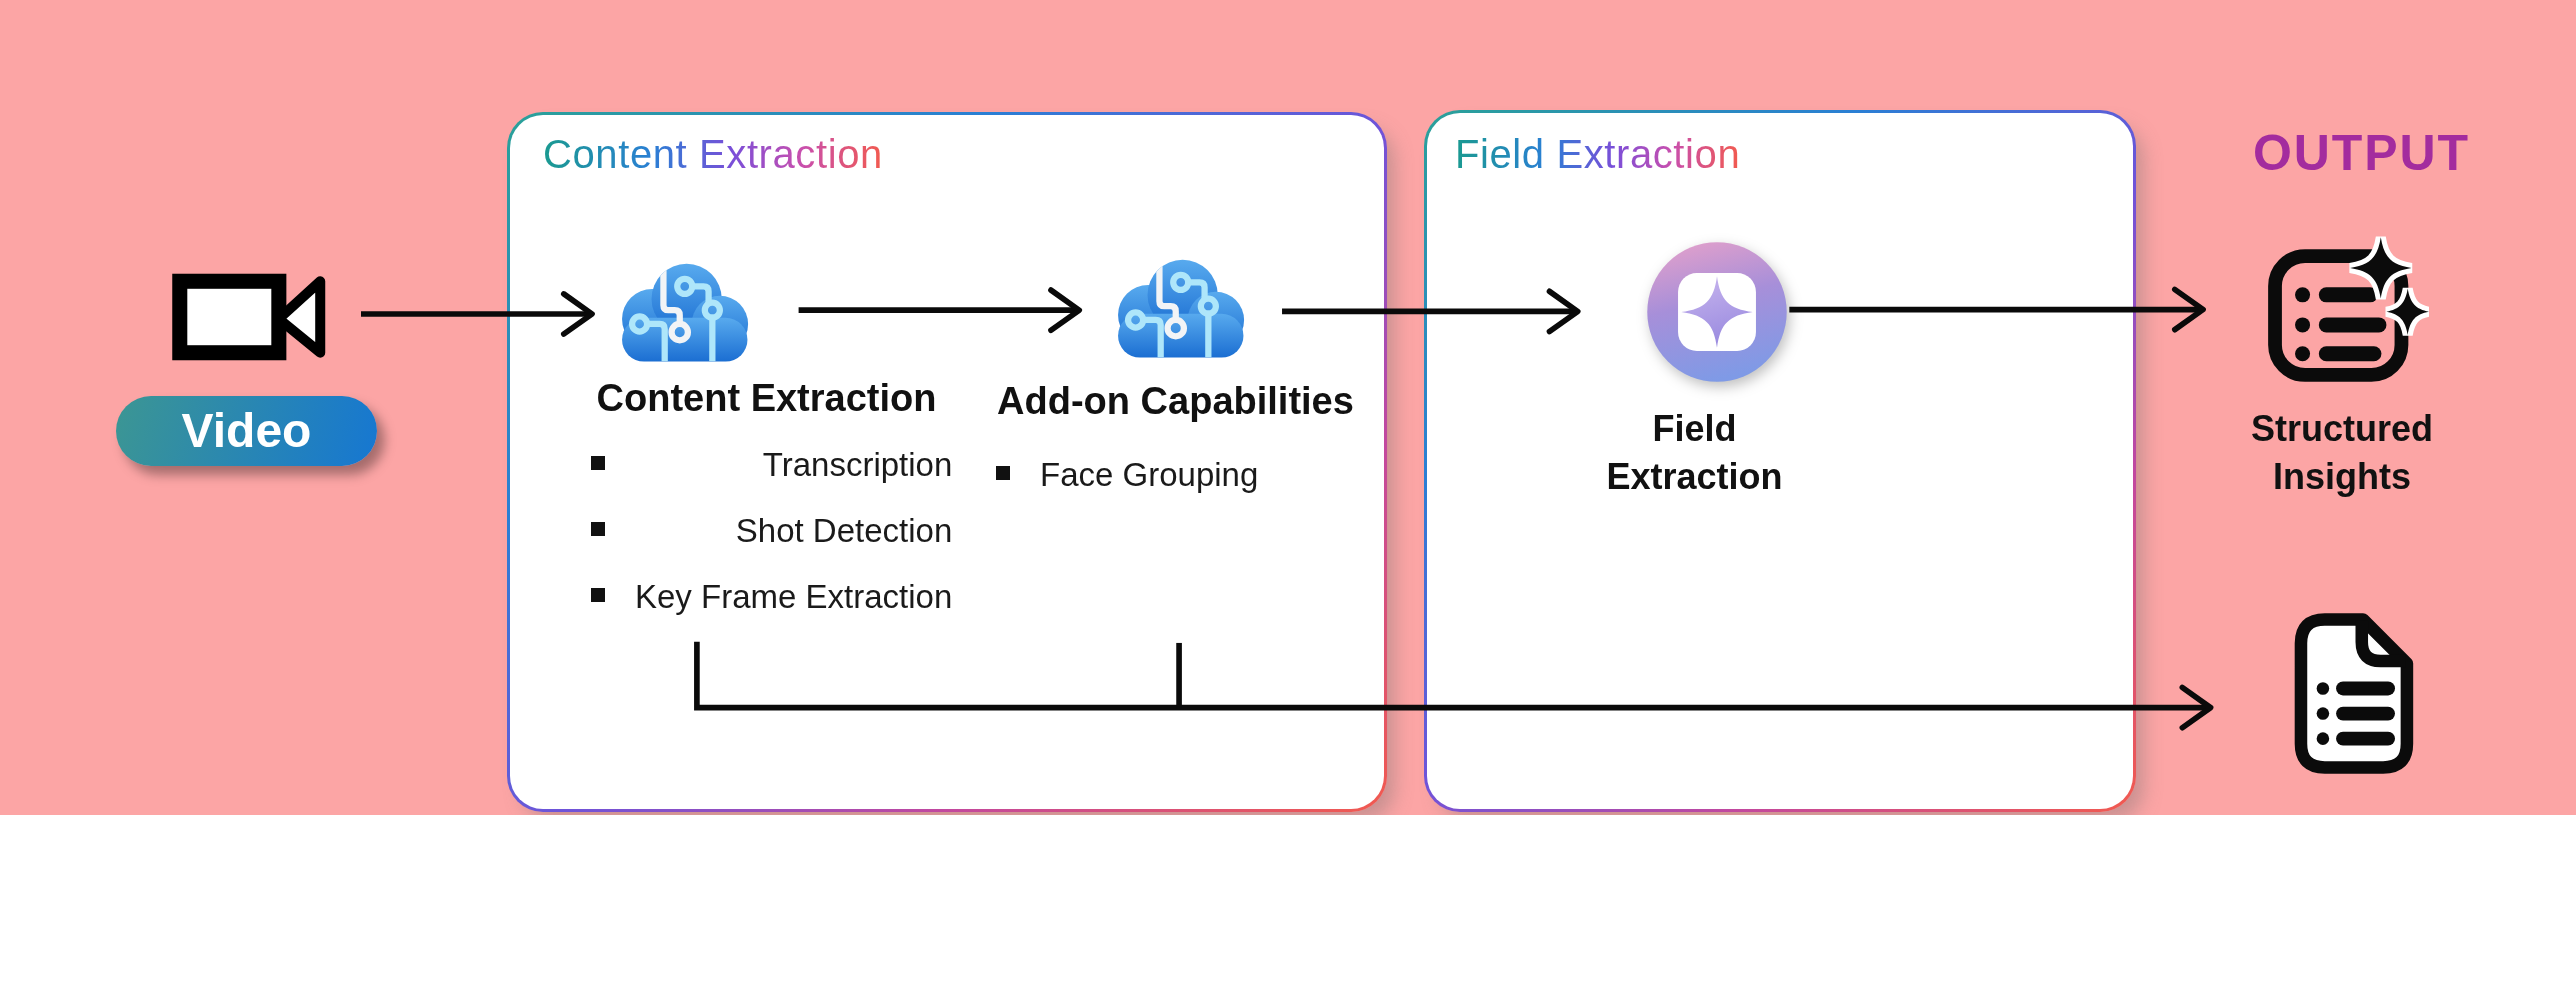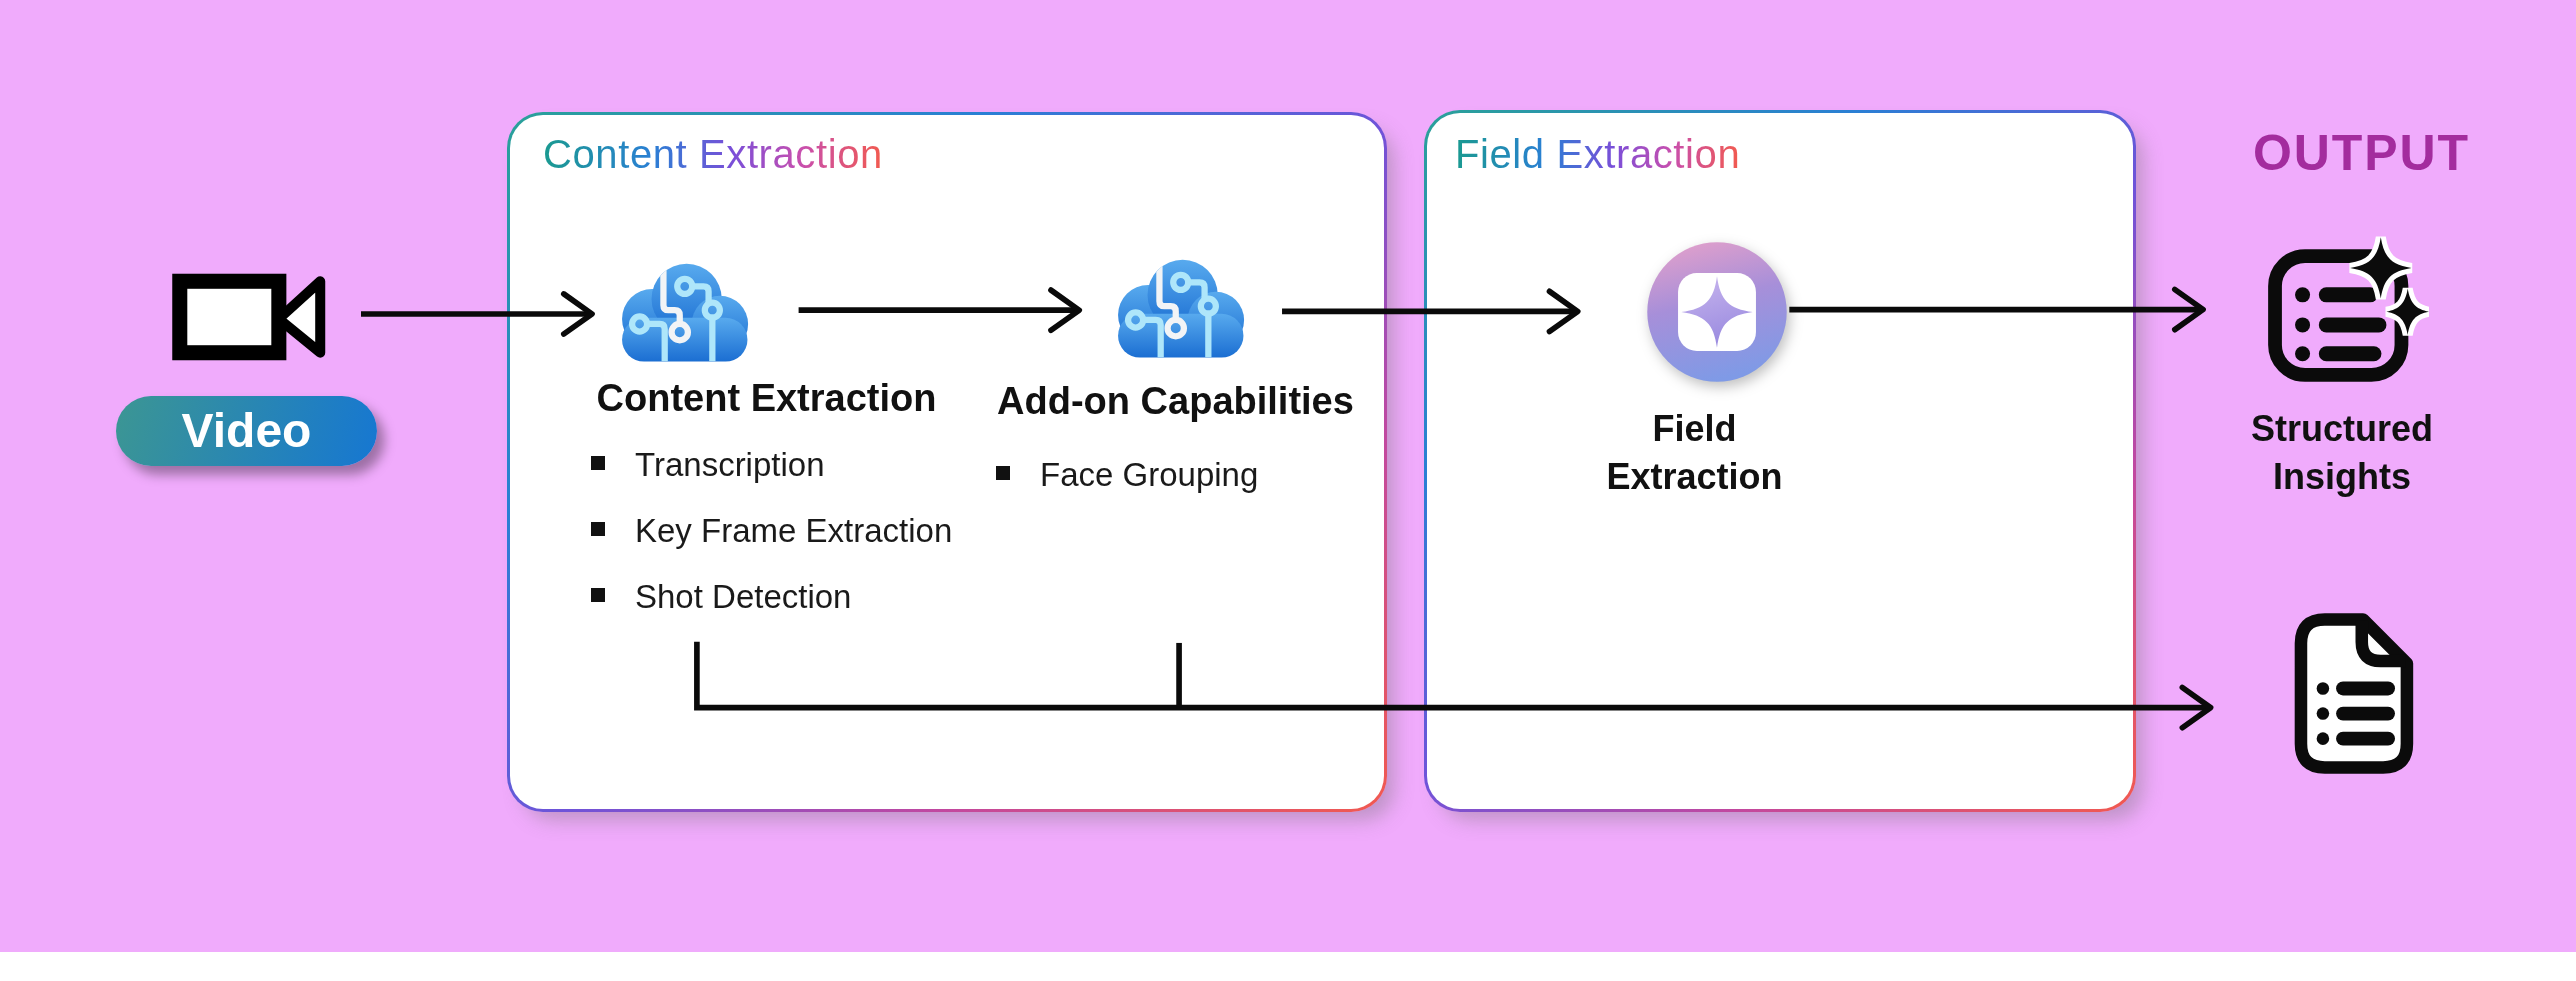--- a/index.html
+++ b/index.html
@@ -1,36 +1,36 @@
 <!DOCTYPE html>
 <html style="font-size:10px"><head>
 <meta charset="utf-8">
 <style>
   html,body{margin:0;padding:0;background:#ffffff;}
-  #stage{position:relative;width:2576px;height:952px;background:#f0abfc;overflow:hidden;
+  #stage{position:relative;width:2576px;height:815px;background:#fca5a5;overflow:hidden;
          font-family:"Liberation Sans", sans-serif;}
 
   
   .gbox{position:absolute;border:3.1px solid transparent;border-radius:36px;
         background:linear-gradient(#ffffff,#ffffff) padding-box,
                    linear-gradient(140deg,#2aa198 0%,#2a7fd4 28%,#6f53d9 52%,#c2489f 74%,#f25a4e 100%) border-box;
         box-shadow:11.3px 12.6px 19px -5px rgba(110,110,110,.38);}
   #box-content{left:507px;top:112px;width:874px;height:694px;}
   #box-field{left:1424px;top:110px;width:706px;height:696px;}
 
   .grad-title{position:absolute;font-size:40px;font-weight:400;letter-spacing:0.6px;
         background:linear-gradient(90deg,#1a9a90 0%,#2a7fd4 32%,#7b4ed8 56%,#c84fae 76%,#f25a4e 100%);
         -webkit-background-clip:text;background-clip:text;color:transparent;white-space:nowrap;}
   #title-content{left:543px;top:132px;}
   #title-field{left:1455px;top:132px;}
 
   
   .node-label{position:absolute;font-size:38px;font-weight:bold;color:#111;text-align:center;white-space:nowrap;}
   .node-label-wrap{position:absolute;font-size:36px;font-weight:bold;color:#111;text-align:center;line-height:48px;}
-  ul.bullets{position:absolute;list-style:none;margin:0;padding:0;font-size:33px;color:#1a1a1a;}
+  ul.bullets{position:absolute;list-style:none;margin:0;padding:0;font-size:33px;color:#1a1a1a;text-align:right;}
   ul.bullets li{position:relative;padding-left:45px;line-height:35px;margin-bottom:31px;white-space:nowrap;}
   ul.bullets li::before{content:"";position:absolute;left:1.3px;top:9.4px;width:14px;height:14px;background:#111;}
 
   
   #video-pill{position:absolute;left:116px;top:396px;width:261px;height:70px;border-radius:35px;
         background:linear-gradient(105deg,#3c9693 0%,#1677d2 100%);
         box-shadow:7.5px 8.8px 11.3px rgba(0,0,0,.35);
         color:#ffffff;font-size:48px;font-weight:bold;text-align:center;line-height:70px;}
 
   
@@ -119,22 +119,22 @@
       <circle stroke="#aee6fa" cx="122" cy="58" r="12"></circle>
       <path stroke="#aee6fa" d="M 134,58 h 18 q 8,0 8,8 v 18"></path>
       <circle stroke="#aee6fa" cx="166" cy="96" r="12"></circle>
       <path stroke="#aee6fa" d="M 166,108 V 180"></path>
     </g>
   </svg>
 
   <div class="node-label" style="left:578px;top:377px;width:377px;">Content Extraction</div>
   <ul class="bullets" style="left:590px;top:447px;">
     <li>Transcription</li>
+    <li>Shot Detection</li>
     <li>Key Frame Extraction</li>
-    <li>Shot Detection</li>
   </ul>
 
   <div class="node-label" style="left:987px;top:380px;width:377px;">Add-on Capabilities</div>
   <ul class="bullets" style="left:995px;top:457px;">
     <li>Face Grouping</li>
   </ul>
 
   <svg class="abs icon-shadow" style="left:1646px;top:241px;" width="142" height="142" viewBox="0 0 226 226">
     <circle cx="113" cy="113" r="111" fill="url(#badgeGrad)"></circle>
     <rect x="51" y="51" width="124" height="124" rx="30" fill="#ffffff"></rect>

